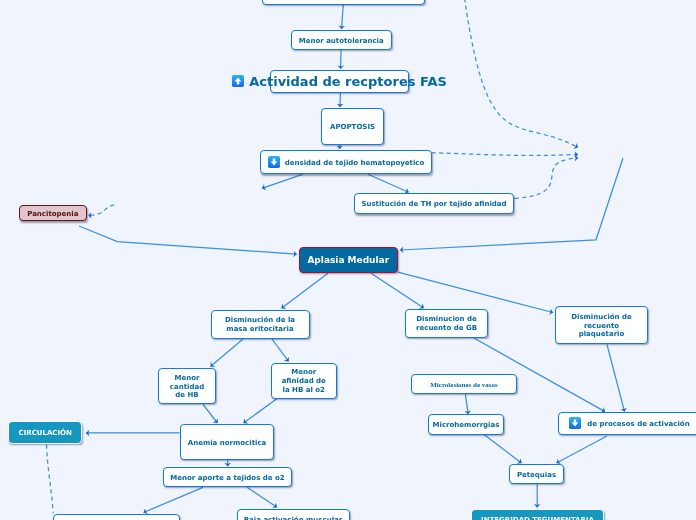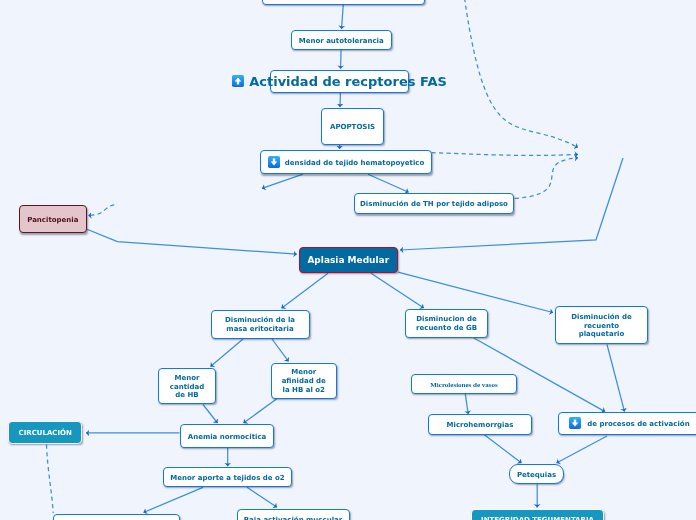--- a/index.html
+++ b/index.html
@@ -105,24 +105,24 @@
             </linearGradient>
           </defs>
           <rect x="0" y="0" width="12" height="12" rx="1.8" fill="url(#ig4)"></rect>
           <path d="M4.8 2.5 V5.6 H2.7 L6 9.5 L9.3 5.6 H7.2 V2.5 Z" fill="#ffffff"></path>
         </svg>
         <span class="lbl" style="font-size: 7px;">densidad de tejido hematopoyetico</span>
       </div>
     </div>
     <div class="node n-blue" style="left: 354px; top: 193px; width: 160px; height: 20.5px;">
       <div class="row">
-        <span class="lbl" style="font-size: 7px;">Disminución de TH por tejido adiposo</span>
-      </div>
-    </div>
-    <div class="node n-pink" style="left: 18.8px; top: 205px; width: 68px; height: 28px;">
+        <span class="lbl" style="font-size: 7px;">Sustitución de TH por tejido afinidad</span>
+      </div>
+    </div>
+    <div class="node n-pink" style="left: 18.8px; top: 205px; width: 68px; height: 16px;">
       <div class="row">
         <span class="lbl" style="font-size: 7px;">Pancitopenia</span>
       </div>
     </div>
     <div class="node n-red" style="left: 298.5px; top: 247px; width: 99.5px; height: 26px;">
       <div class="row">
         <span class="lbl" style="font-size: 9px;">Aplasia Medular</span>
       </div>
     </div>
     <div class="node n-blue" style="left: 210.5px; top: 309.5px; width: 99px; height: 29px;">
@@ -156,46 +156,46 @@
         <span class="lbl" style="font-size: 7px;">Menor
 afinidad de
 la HB al o2</span>
       </div>
     </div>
     <div class="node n-blue" style="left: 411px; top: 374px; width: 106px; height: 20px; font-family: Liberation Serif, serif;">
       <div class="row">
         <span class="lbl" style="font-size: 7px;">Microlesiones de vasos</span>
       </div>
     </div>
-    <div class="node n-blue" style="left: 428px; top: 414px; width: 104px; height: 20.5px;">
+    <div class="node n-blue" style="left: 428px; top: 414px; width: 76px; height: 20.5px;">
       <div class="row">
         <span class="lbl" style="font-size: 7px;">Microhemorrgias</span>
       </div>
     </div>
     <div class="node n-blue" style="left: 558.2px; top: 411.6px; width: 143.5px; height: 23.7px;">
       <div class="row has-ico">
         <svg class="ico" width="12" height="12" viewBox="0 0 12 12">
           <defs>
             <linearGradient id="ig17" x1="0" y1="0" x2="0" y2="1">
               <stop offset="0" stop-color="#2eb3f6"></stop>
               <stop offset="1" stop-color="#1269e0"></stop>
             </linearGradient>
           </defs>
           <rect x="0" y="0" width="12" height="12" rx="1.8" fill="url(#ig17)"></rect>
           <path d="M4.8 2.5 V5.6 H2.7 L6 9.5 L9.3 5.6 H7.2 V2.5 Z" fill="#ffffff"></path>
         </svg>
         <span class="lbl" style="font-size: 7px;">de procesos de activación</span>
       </div>
     </div>
-    <div class="node n-blue" style="left: 180px; top: 424px; width: 94px; height: 24px;">
+    <div class="node n-blue" style="left: 180px; top: 424px; width: 94px; height: 36px;">
       <div class="row">
         <span class="lbl" style="font-size: 7px;">Anemia normocitica</span>
       </div>
     </div>
-    <div class="node n-blue" style="left: 509px; top: 464px; width: 55px; height: 20px; border-radius: 9px;">
+    <div class="node n-blue" style="left: 509px; top: 464px; width: 55px; height: 20px;">
       <div class="row">
         <span class="lbl" style="font-size: 7px;">Petequias</span>
       </div>
     </div>
     <div class="node n-teal" style="left: 8.4px; top: 421.4px; width: 73.6px; height: 22.2px;">
       <div class="row">
         <span class="lbl" style="font-size: 7px;">CIRCULACIÓN</span>
       </div>
     </div>
     <div class="node n-blue" style="left: 163px; top: 467px; width: 129px; height: 20px;">

